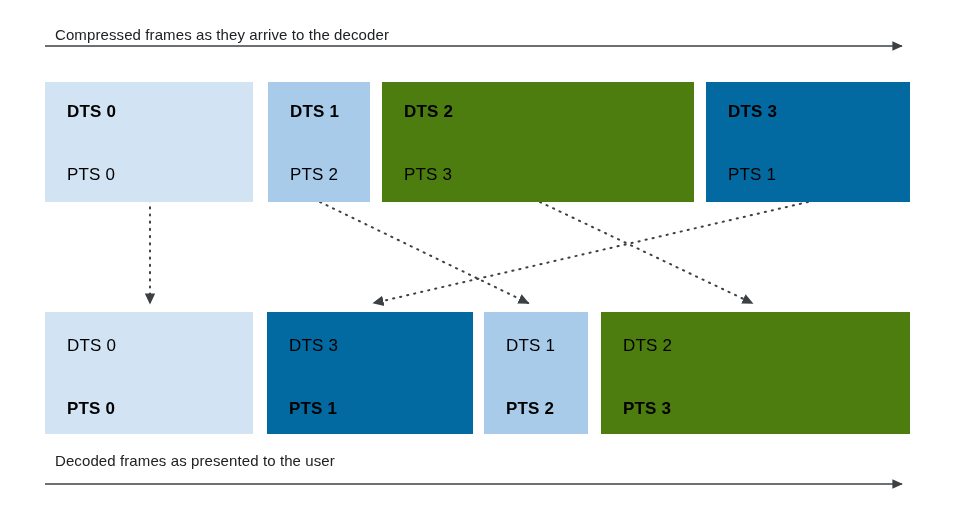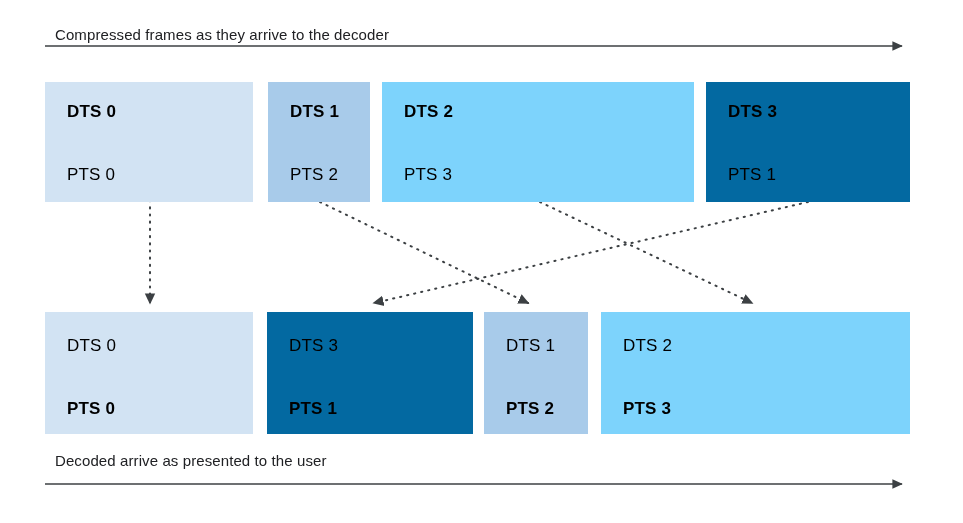--- a/index.html
+++ b/index.html
@@ -53,31 +53,31 @@
 
   
   .row-top .dts { font-weight: bold; }
   .row-top .pts { font-weight: normal; }
   
   .row-bottom .dts { font-weight: normal; top: 24px; }
   .row-bottom .pts { font-weight: bold; top: 87px; }
 
   .c-lightest { background: #d2e3f3; }
   .c-light    { background: #a8cbea; padding-left: 32px; }
-  .c-medium   { background: #7dd3fc; }
+  .c-medium   { background: #4d7c0f; }
   .c-dark     { background: #0369a1; }
 </style>
 </head>
 <body>
 
 <div id="page">
 
   <div class="caption" id="caption-top">Compressed frames as they arrive to the decoder</div>
 
-  <div class="caption" id="caption-bottom">Decoded arrive as presented to the user</div>
+  <div class="caption" id="caption-bottom">Decoded frames as presented to the user</div>
 
   <svg class="axis-svg" viewBox="0 0 963 523" xmlns="http://www.w3.org/2000/svg">
     <defs>
       <marker id="ah" markerWidth="7" markerHeight="7" refX="6" refY="3.5" orient="auto" markerUnits="strokeWidth">
         <path d="M0,0.6 L6.5,3.5 L0,6.4 z" fill="#3c4043"></path>
       </marker>
       <marker id="ah2" markerWidth="6" markerHeight="6" refX="4.8" refY="3" orient="auto" markerUnits="strokeWidth">
         <path d="M0,0.4 L5.6,3 L0,5.6 z" fill="#3c4043"></path>
       </marker>
     </defs>

